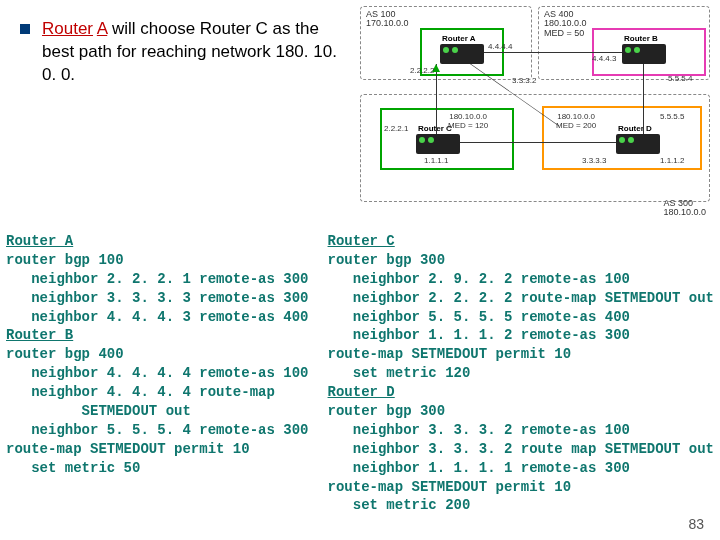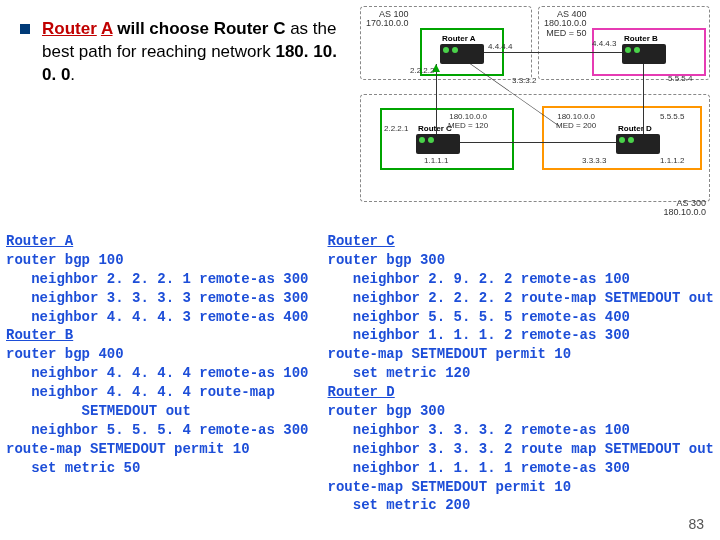--- a/index.html
+++ b/index.html
@@ -1,35 +1,35 @@
 <!DOCTYPE html>
 <html><head>
 <meta charset="utf-8">
 <style>
   html,body{margin:0;padding:0;width:720px;height:540px;background:#fff;font-family:Arial,Helvetica,sans-serif;overflow:hidden;position:relative}
   .bullet-row{position:absolute;left:20px;top:18px;width:330px;display:flex;align-items:flex-start;gap:12px}
   .bullet-sq{width:10px;height:10px;background:#003a77;margin-top:6px;flex:0 0 auto}
   .bullet-text{font-size:17px;line-height:1.35;color:#000}
   .red-u{color:#c00000;text-decoration:underline}
-  .bb{font-weight:700}
+  .bb{font-weight:400}
   .diagram{position:absolute;left:360px;top:6px;width:350px;height:198px}
   .as-box{position:absolute;border:1px dashed #888;border-radius:4px}
-  .as-label{position:absolute;font:9px Arial;color:#333;line-height:1.05;text-align:right;white-space:pre}
+  .as-label{position:absolute;font:9px Arial;color:#333;line-height:1.05;text-align:left;white-space:pre}
   .router{position:absolute;width:44px;height:20px;background:#222;border-radius:2px}
   .router::before{content:"";position:absolute;left:3px;top:3px;width:6px;height:6px;border-radius:50%;background:#4ad24a}
   .router::after{content:"";position:absolute;left:12px;top:3px;width:6px;height:6px;border-radius:50%;background:#4ad24a}
   .rlabel{position:absolute;font:700 8px Arial;color:#000;white-space:nowrap}
   .ip{position:absolute;font:8px Arial;color:#333;white-space:nowrap}
   .hl-green{position:absolute;border:2px solid #00a400}
   .hl-pink{position:absolute;border:2px solid #e63bb3}
   .hl-orange{position:absolute;border:2px solid #ff9600}
   .link{position:absolute;background:#333}
   .arrow-g{position:absolute;width:0;height:0;border-left:4px solid transparent;border-right:4px solid transparent;border-bottom:8px solid #00a400}
   .cols{position:absolute;top:232px;left:6px;right:6px;bottom:22px;display:flex;gap:8px}
-  .col{flex:1;white-space:pre;font:700 14px "Courier New",monospace;color:#1d4ed8;line-height:1.35}
+  .col{flex:1;white-space:pre;font:700 14px "Courier New",monospace;color:#0f766e;line-height:1.35}
   .u{text-decoration:underline}
   .pg{position:absolute;right:16px;bottom:8px;font:14px Arial;color:#555}
 </style>
 </head>
 <body>
 
 <div class="bullet-row">
   <div class="bullet-sq"></div>
   <div class="bullet-text arial">
     <span class="bb red-u">Router</span><span class="bb"> </span><span class="bb red-u">A</span><span class="bb"> will choose </span><span class="bb">Router C</span><span> as the best path for reaching network </span><span class="bb">180. 10. 0. 0</span><span>.</span>
@@ -64,21 +64,21 @@
 
   <div class="link" style="left:124px;top:46px;width:138px;height:1px"></div>
   <div class="link" style="left:283px;top:58px;width:1px;height:70px"></div>
   <div class="link" style="left:100px;top:136px;width:156px;height:1px"></div>
   <div class="link" style="left:76px;top:58px;width:1px;height:70px"></div>
   <div class="arrow-g" style="left:72px;top:58px"></div>
   <div class="link" style="left:110px;top:58px;width:1px;height:62px;transform:skewX(55deg);transform-origin:top"></div>
 
   <div class="ip" style="left:50px;top:60px">2.2.2.2</div>
   <div class="ip" style="left:128px;top:36px">4.4.4.4</div>
-  <div class="ip" style="left:232px;top:33px">4.4.4.3</div>
+  <div class="ip" style="left:232px;top:48px">4.4.4.3</div>
   <div class="ip" style="left:308px;top:68px">5.5.5.4</div>
   <div class="ip" style="left:24px;top:118px">2.2.2.1</div>
   <div class="ip" style="left:88px;top:106px;white-space:pre;text-align:center">180.10.0.0
 MED = 120</div>
   <div class="ip" style="left:64px;top:150px">1.1.1.1</div>
   <div class="ip" style="left:196px;top:106px;white-space:pre;text-align:center">180.10.0.0
 MED = 200</div>
   <div class="ip" style="left:222px;top:150px">3.3.3.3</div>
   <div class="ip" style="left:300px;top:106px">5.5.5.5</div>
   <div class="ip" style="left:152px;top:70px">3.3.3.2</div>

